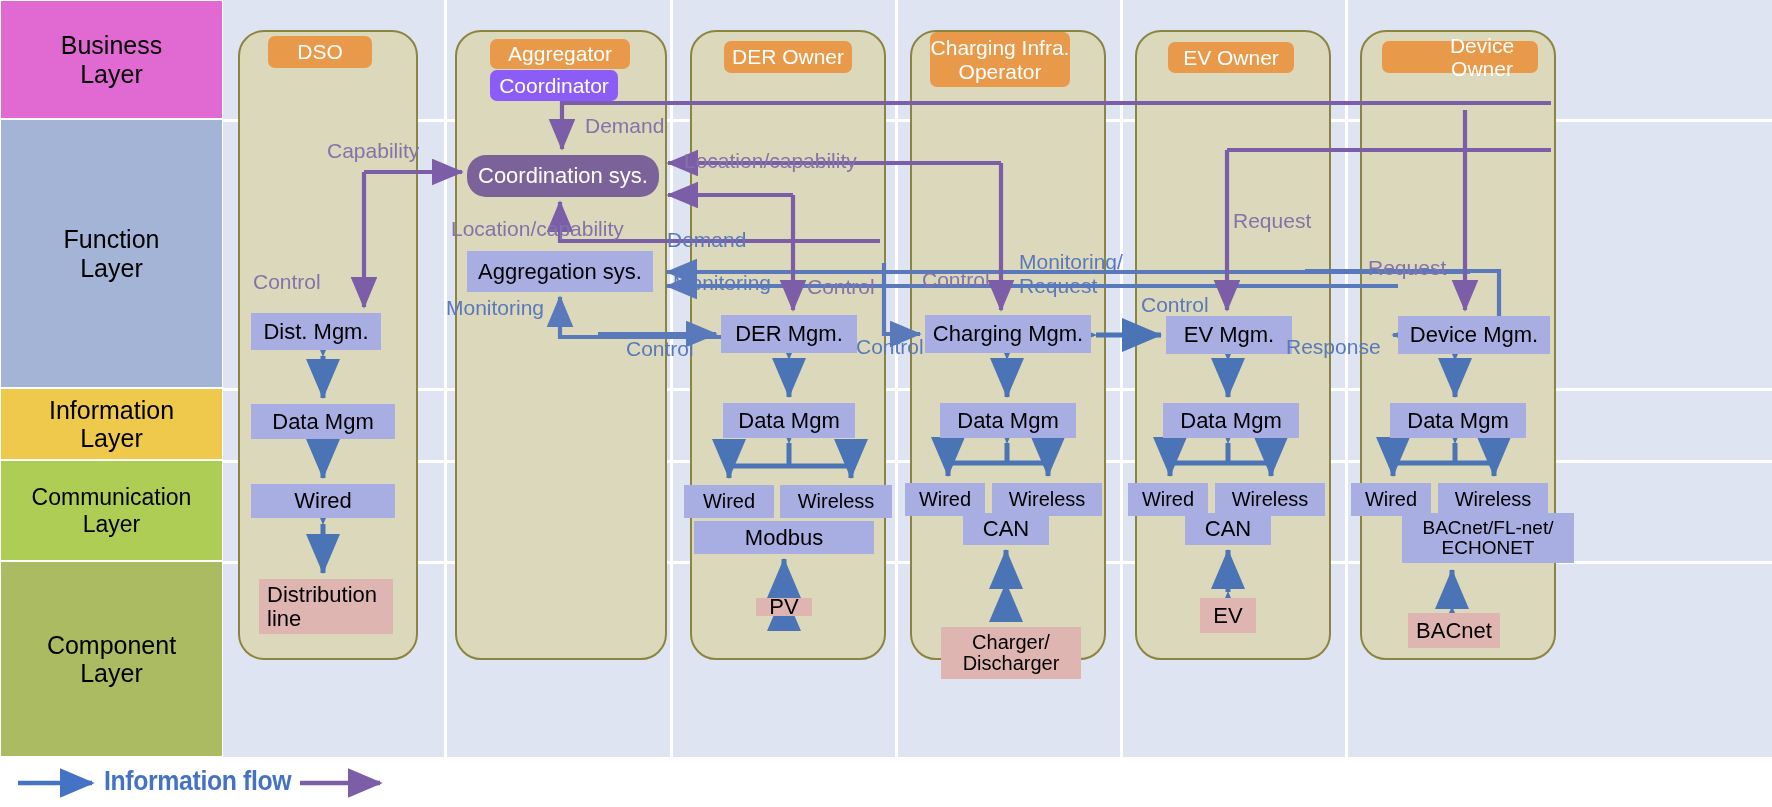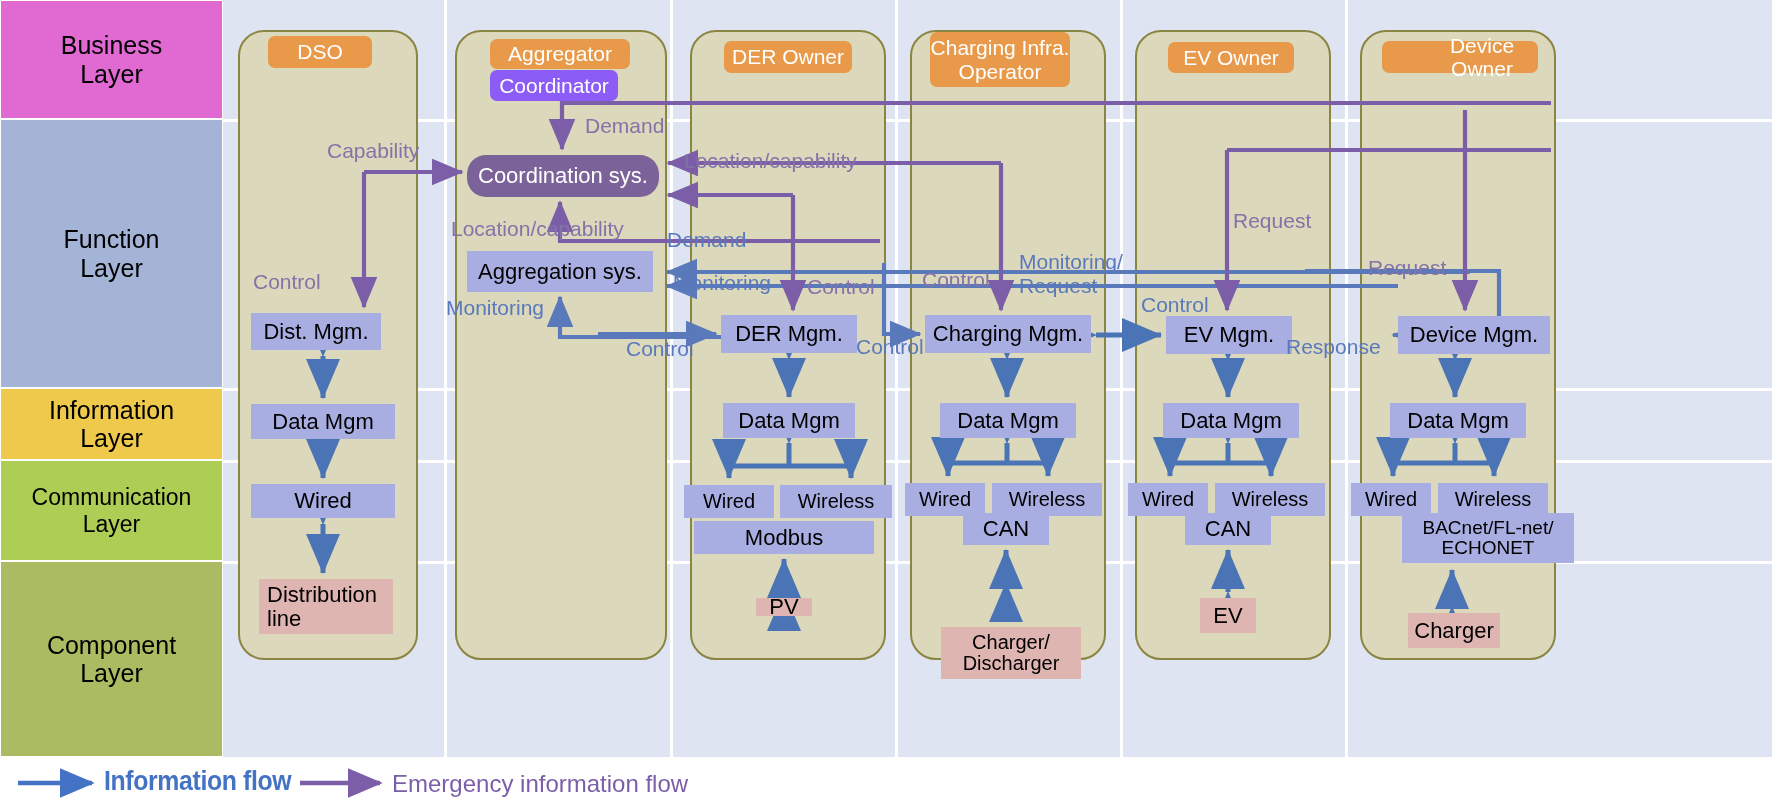--- a/index.html
+++ b/index.html
@@ -210,21 +210,21 @@
       <span>Wired</span>
     </div>
   <div class="nbox small" style="left:1438px; top:483px; width:110px; height:33px;">
       <span>Wireless</span>
     </div>
   <div class="nbox xsmall" style="left:1366px; top:513px; width:172px; height:50px;">
       <span style="white-space:pre-line">BACnet/FL-net/
 ECHONET</span>
     </div>
   <div class="nbox comp" style="left:1408px; top:613px; width:92px; height:35px;">
-      <span>Charger</span>
+      <span>BACnet</span>
     </div>
 
   <svg class="flows" viewBox="0 0 1772 807">
     <defs>
       <marker id="ab" markerWidth="9" markerHeight="9" refX="7.2" refY="3.2" orient="auto" markerUnits="strokeWidth">
         <path d="M0,0 L7.6,3.2 L0,6.4 z" fill="#5a79bb"></path>
       </marker>
       <marker id="ap" markerWidth="9" markerHeight="9" refX="7.2" refY="3.2" orient="auto" markerUnits="strokeWidth">
         <path d="M0,0 L7.6,3.2 L0,6.4 z" fill="#7b5ea7"></path>
       </marker>
@@ -331,16 +331,15 @@
           <path d="M0,0 L7.6,3.2 L0,6.4 z" fill="#4472c4"></path>
         </marker>
         <marker id="lp" markerWidth="9" markerHeight="9" refX="7" refY="3.2" orient="auto" markerUnits="strokeWidth">
           <path d="M0,0 L7.6,3.2 L0,6.4 z" fill="#7b5ea7"></path>
         </marker>
       </defs>
       <line x1="18" y1="26" x2="92" y2="26" stroke="#4472c4" stroke-width="4.6" marker-end="url(#lb)"></line>
       <line x1="300" y1="26" x2="380" y2="26" stroke="#7b5ea7" stroke-width="4.6" marker-end="url(#lp)"></line>
     </svg>
     <div class="legend-txt info" style="left:104px;top:9px;"><span>Information flow</span></div>
-    <div class="legend-txt emer" style="left:392px;top:13px;"><span>Emergency information  flow</span></div>
   </div>
 
 </div>
 
 </body></html>

